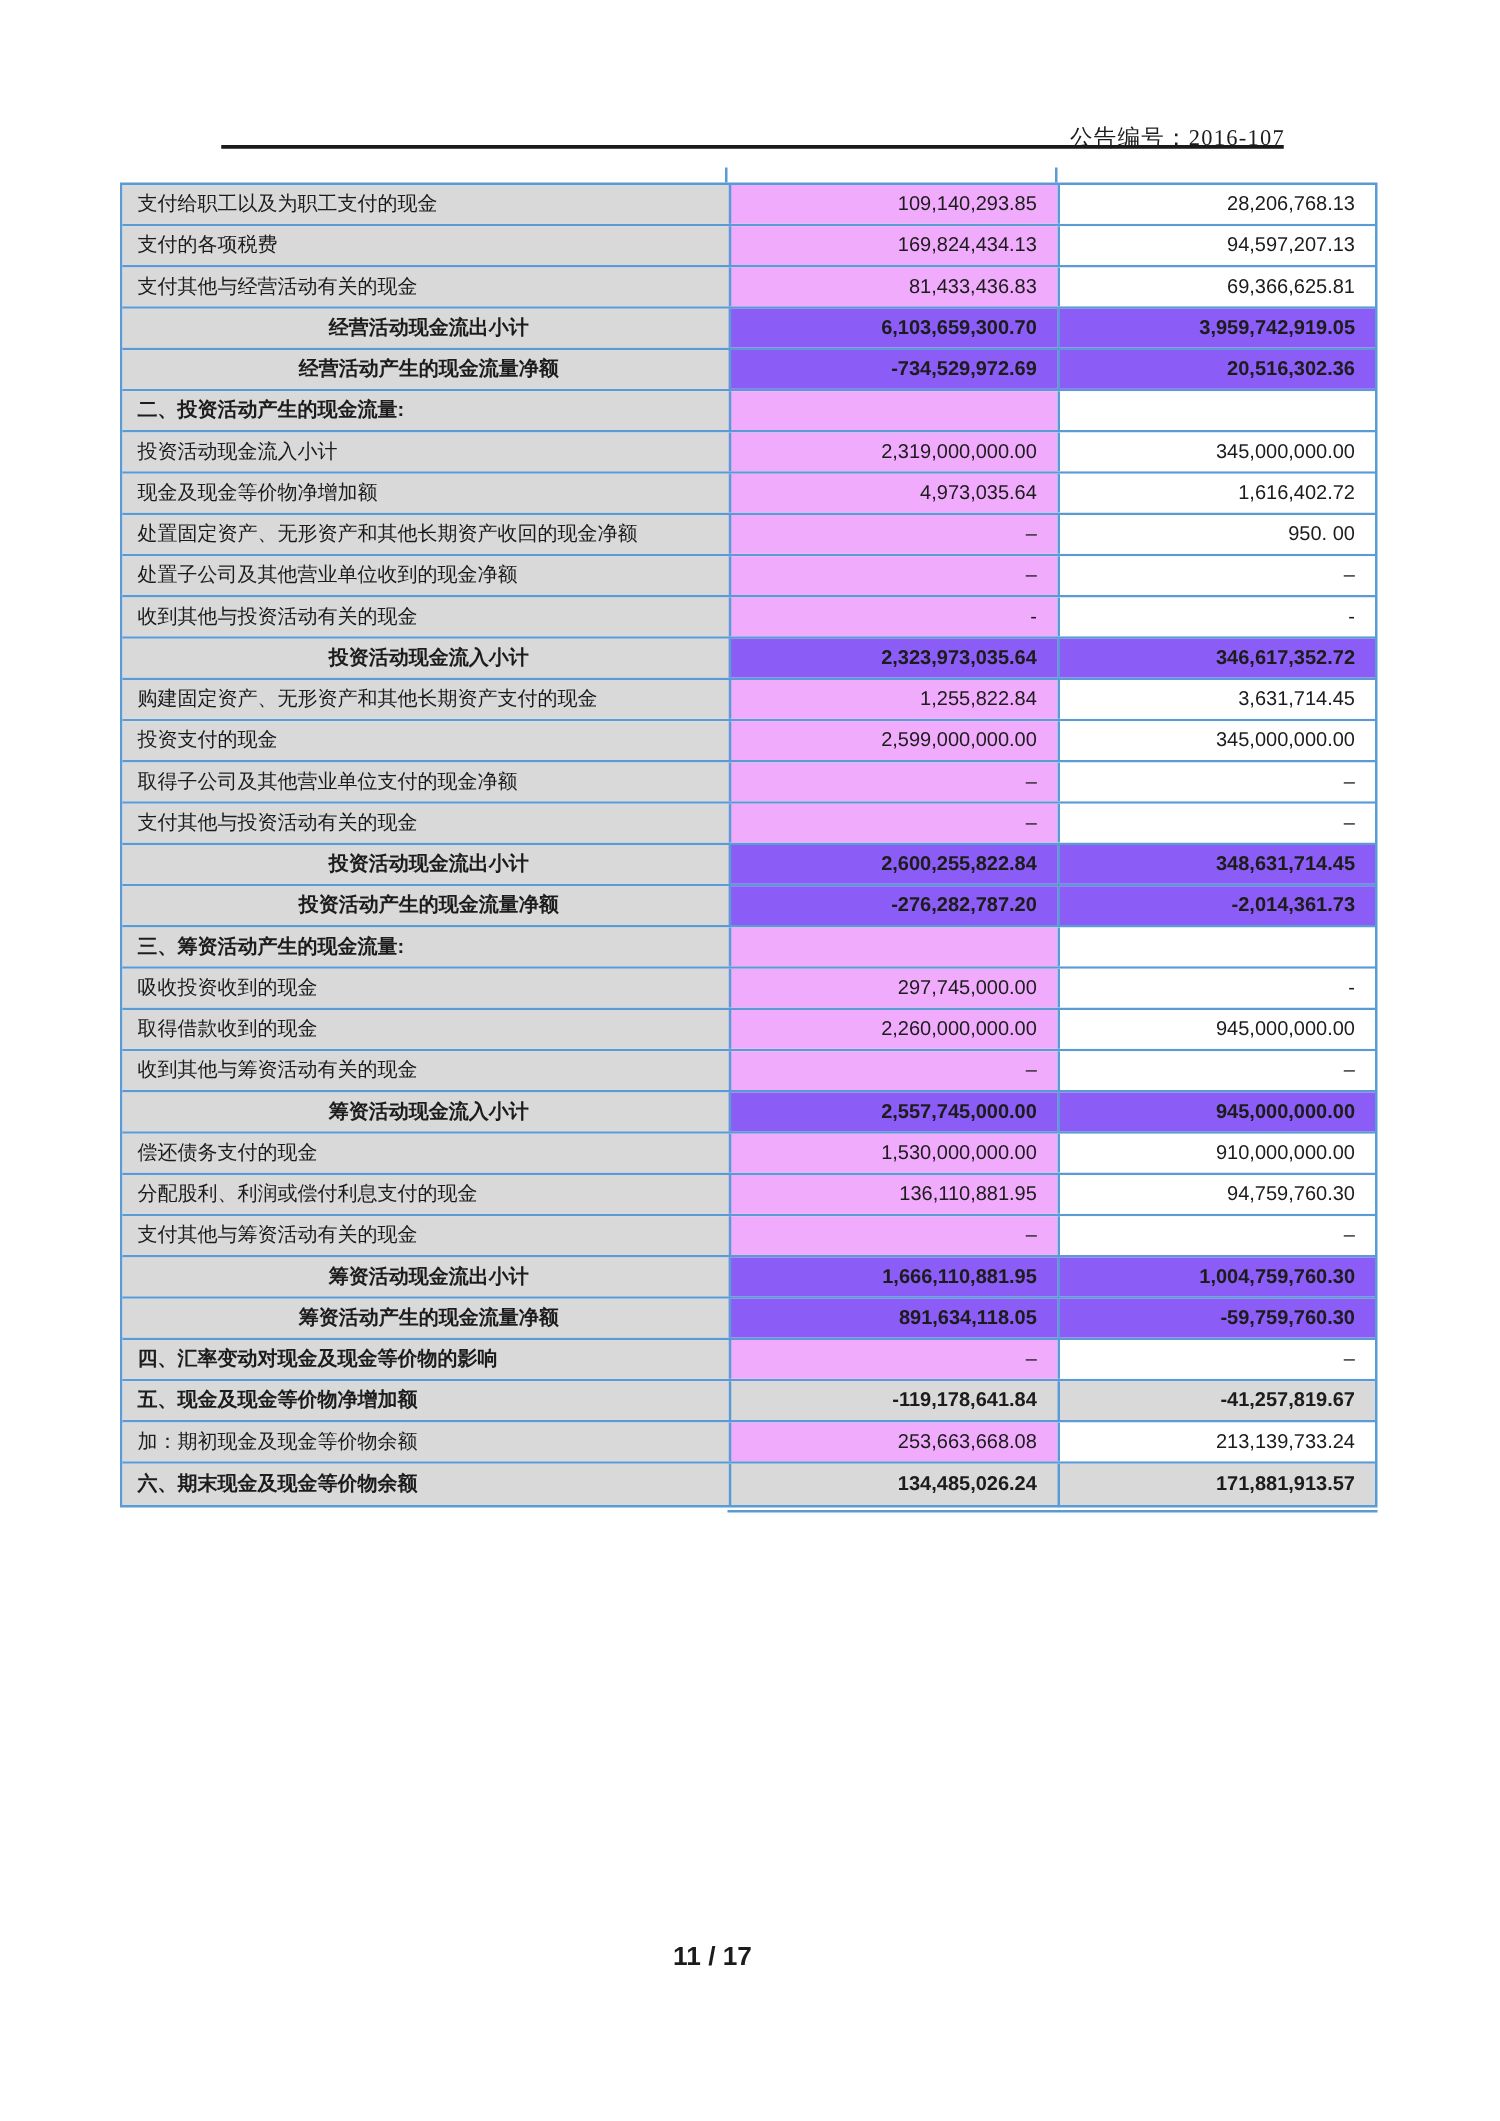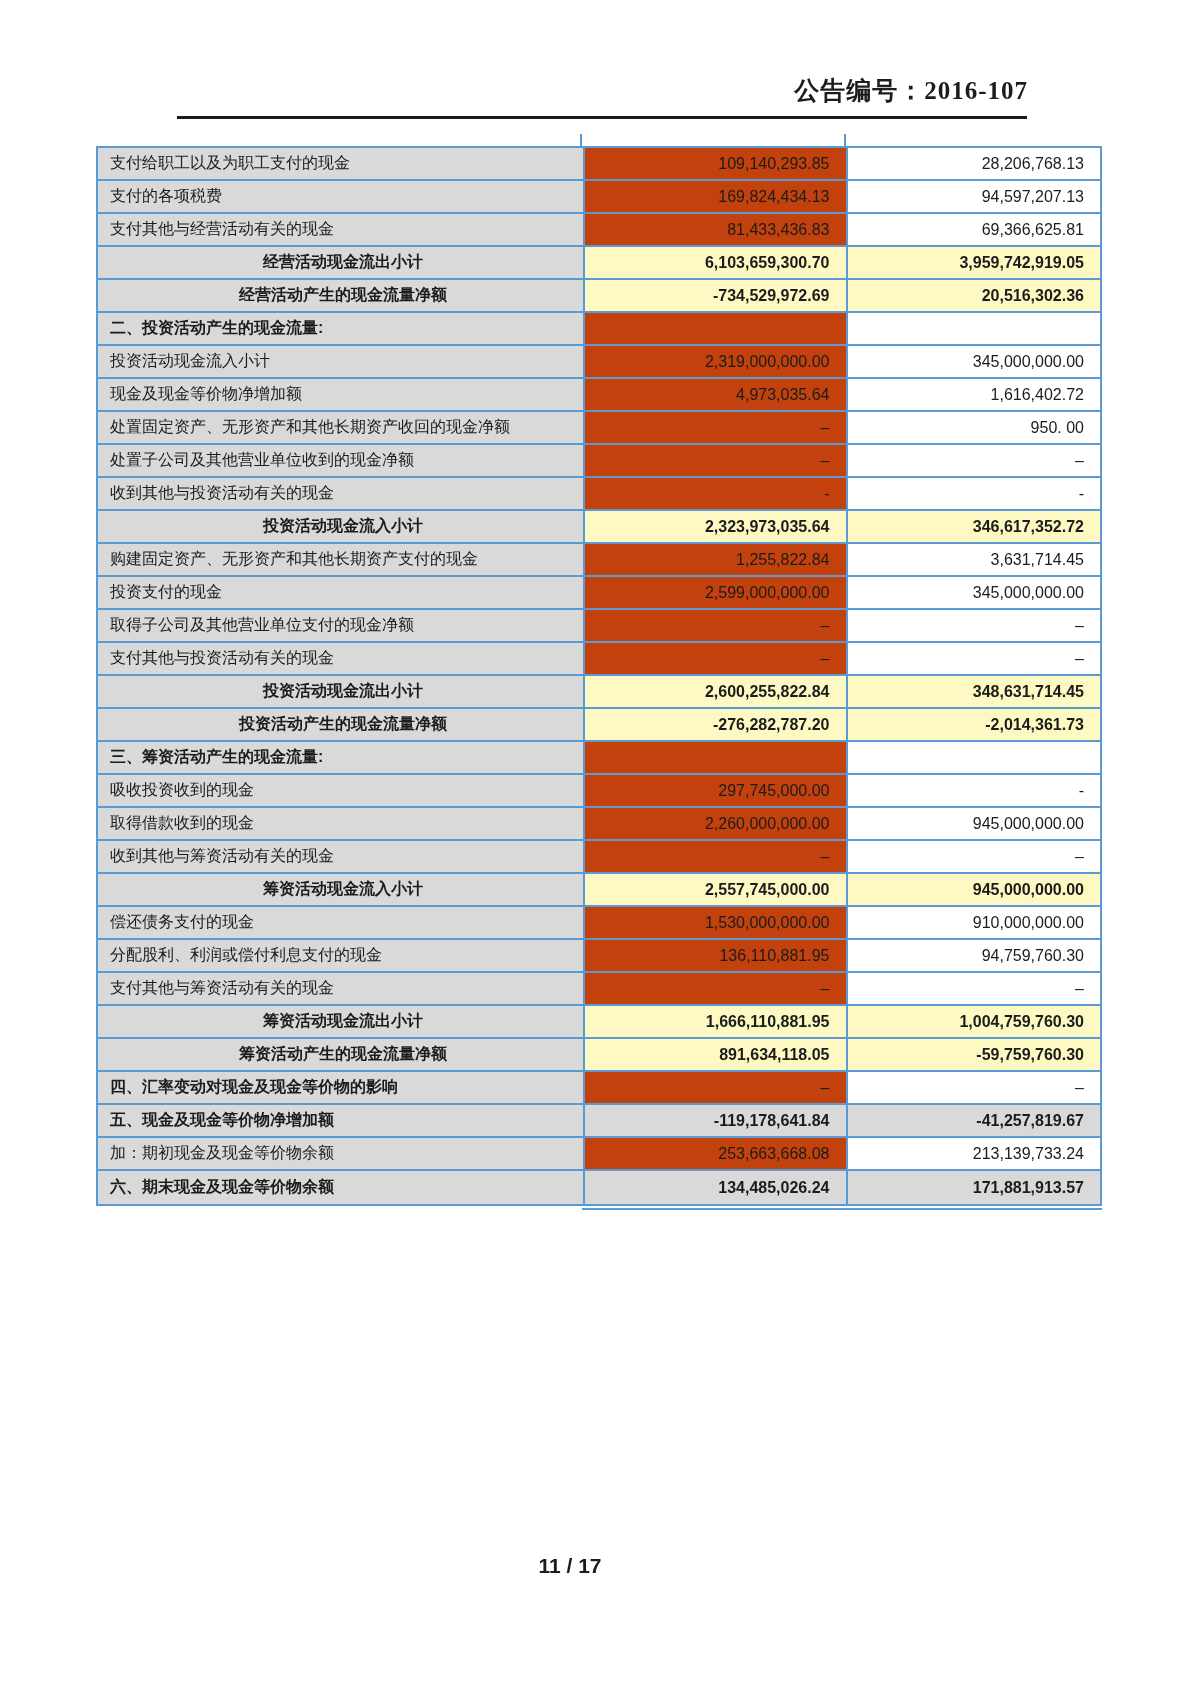--- a/index.html
+++ b/index.html
@@ -7,24 +7,24 @@
     position:relative;
     width:1200px;height:1697px;
     background:#ffffff;
     font-family:"Liberation Sans", sans-serif;
     color:#1c1c1c;
     overflow:hidden;
   }
   
   #announcement-no{
     position:absolute;
-    top:74px;right:172px;
+    top:98px;right:172px;
     font-family:"Liberation Serif", serif;
-    font-weight:bold;
-    font-size:25px;
+    font-weight:normal;
+    font-size:18px;
     letter-spacing:1px;
     white-space:nowrap;
   }
   #header-rule{
     position:absolute;
     left:177px;top:116px;
     width:850px;height:3px;
     background:#1a1a1a;
   }
   
@@ -54,39 +54,39 @@
     width:486px;
     padding-left:12px;
     background:#d9d9d9;
     justify-content:flex-start;
   }
   .cell-v1{
     width:264px;
     border-left:2px solid #5b9bd5;
     justify-content:flex-end;
     padding-right:17px;
-    background:#c2410c;
+    background:#f0abfc;
   }
   .cell-v2{
     width:254px;
     border-left:2px solid #5b9bd5;
     justify-content:flex-end;
     padding-right:16px;
     background:#ffffff;
     text-align:center;
   }
   
   .row-subtotal .cell-label{
     justify-content:center;
     padding-left:5px;
     font-weight:bold;
   }
   .row-subtotal .cell-v1,
   .row-subtotal .cell-v2{
-    background:#fef9c3;
+    background:#8b5cf6;
     font-weight:bold;
   }
   .row-section .cell-label{
     font-weight:bold;
   }
   .row-highlight .cell-label{
     font-weight:bold;
   }
   .row-highlight .cell-v1,
   .row-highlight .cell-v2{

